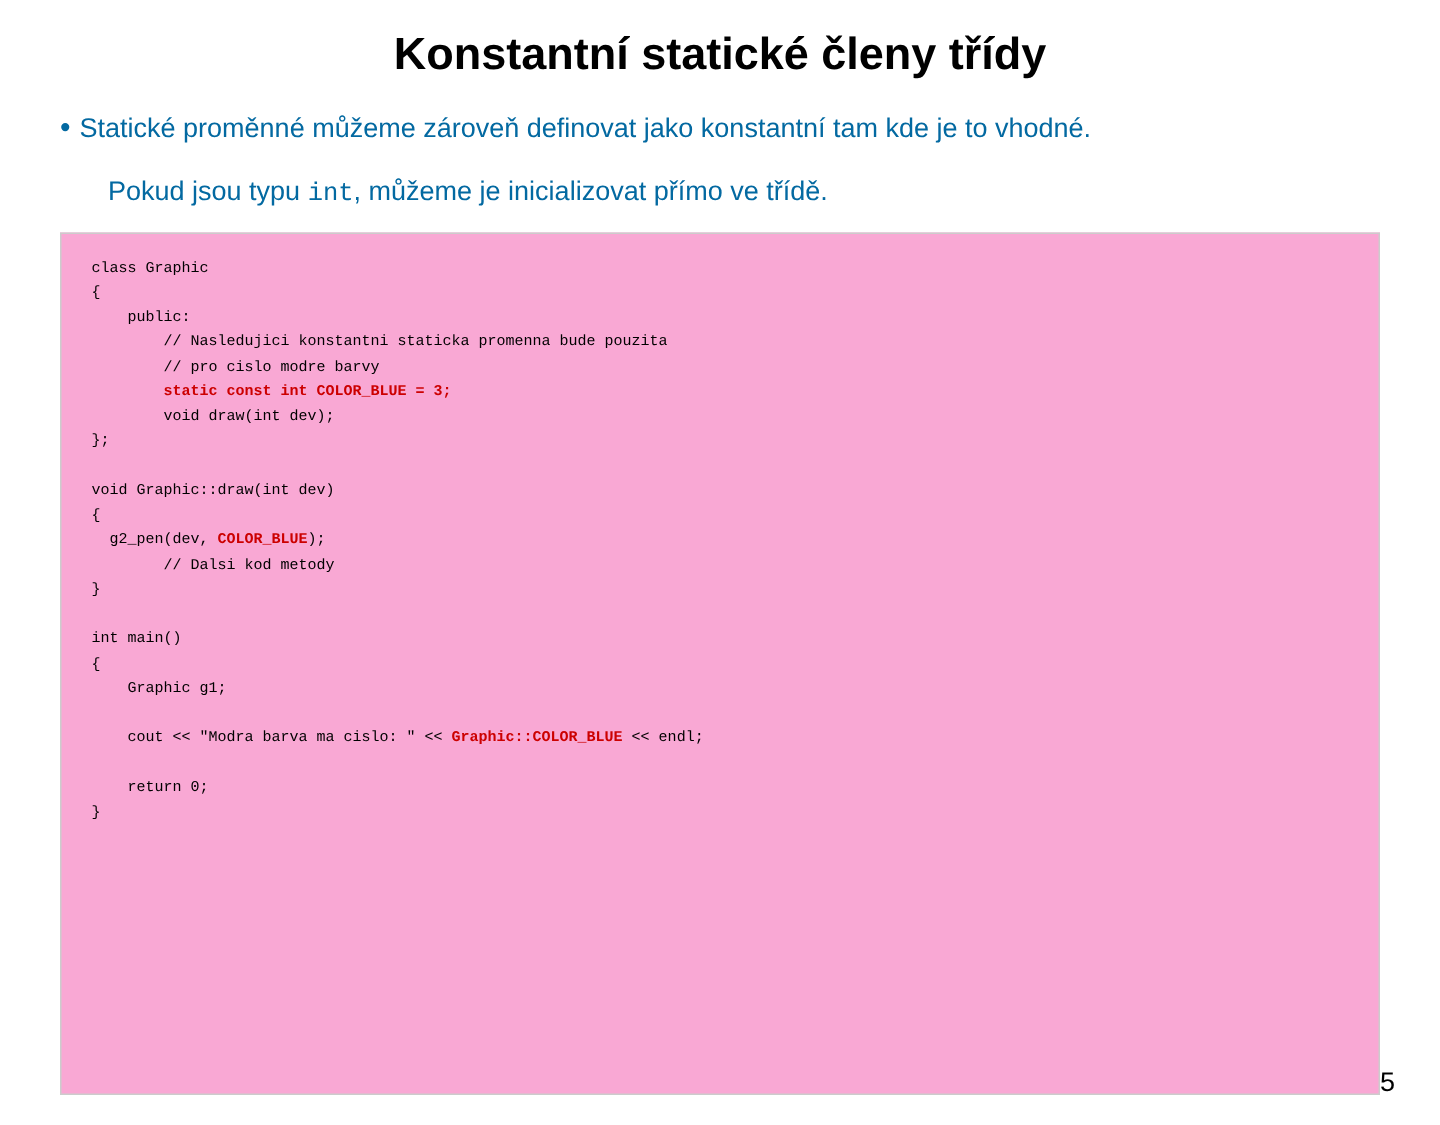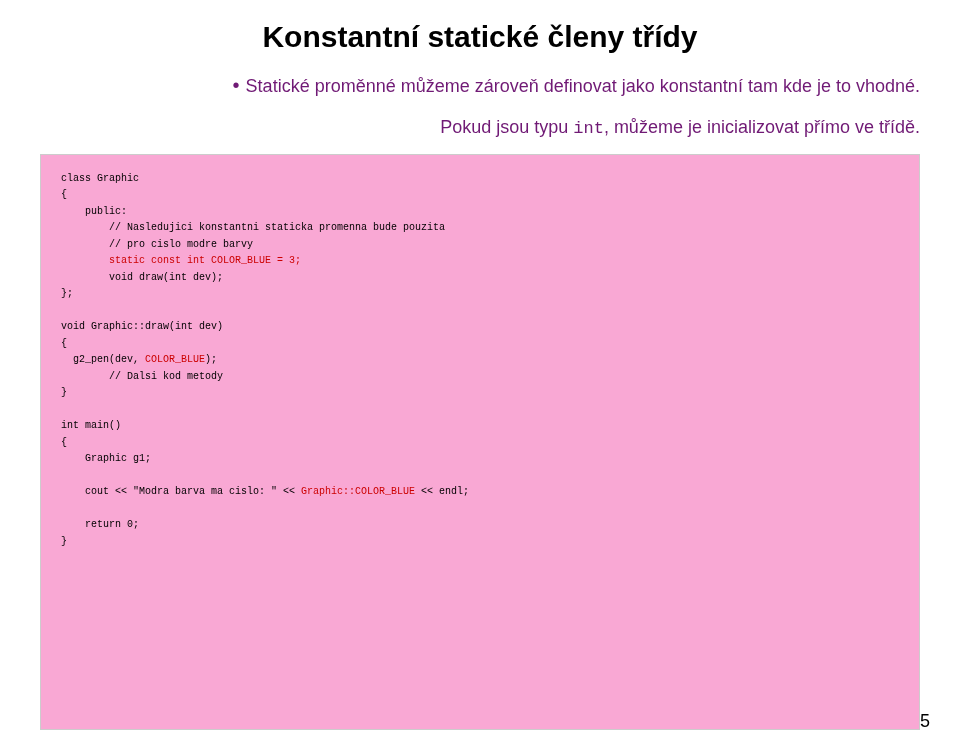--- a/index.html
+++ b/index.html
@@ -25,25 +25,24 @@
       text-align: center;
       font-size: 30px;
       font-weight: bold;
       color: #000000;
       margin-bottom: 16px;
       font-family: Arial, sans-serif;
     }
 
     .intro-text {
       font-size: 18px;
-      color: #701a75;
+      color: #0369a1;
       margin-bottom: 14px;
       line-height: 1.5;
       font-family: Arial, sans-serif;
-      text-align: right;
     }
 
     .intro-text .bullet {
       display: inline-block;
       margin-right: 6px;
       font-size: 20px;
     }
 
     .intro-text .mono {
       font-family: 'Courier New', monospace;
@@ -58,21 +57,21 @@
       font-size: 10px;
       line-height: 1.65;
       color: #000000;
       flex: 1;
       white-space: pre;
       position: relative;
     }
 
     .code-red {
       color: #cc0000;
-      font-weight: normal;
+      font-weight: bold;
     }
 
     .page-number {
       position: absolute;
       bottom: 18px;
       right: 30px;
       font-size: 18px;
       color: #000000;
       font-family: Arial, sans-serif;
     }

